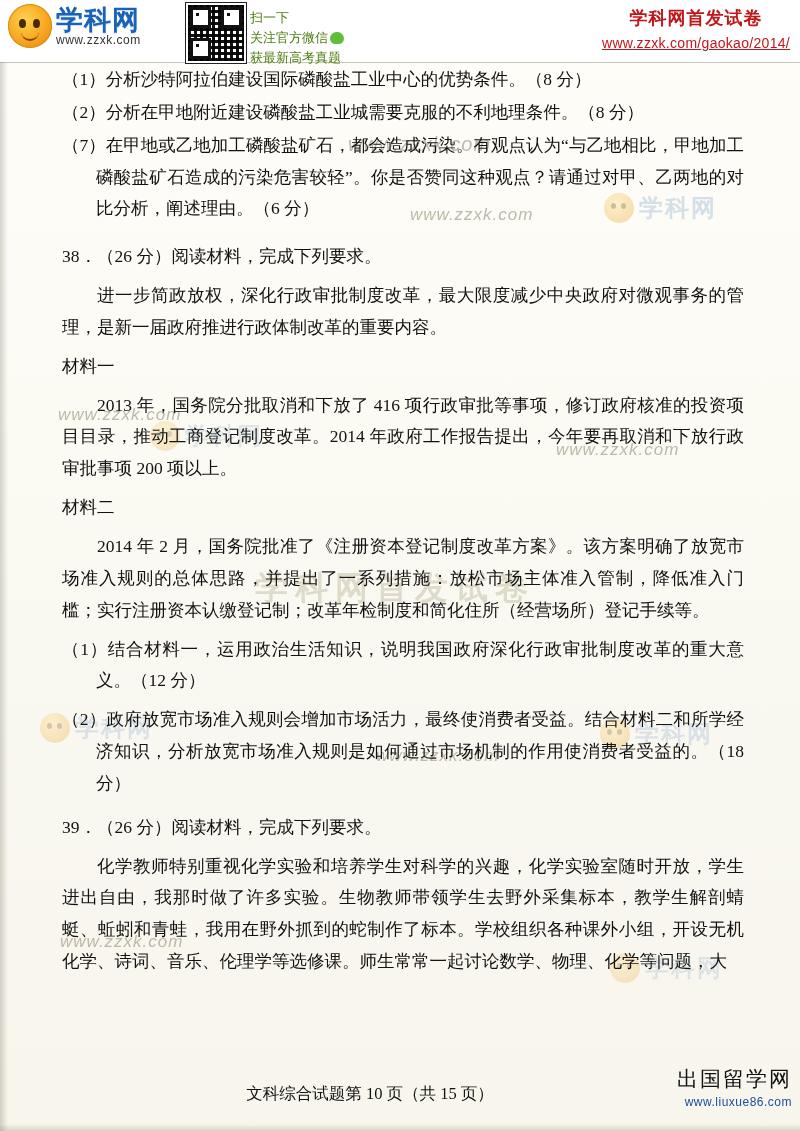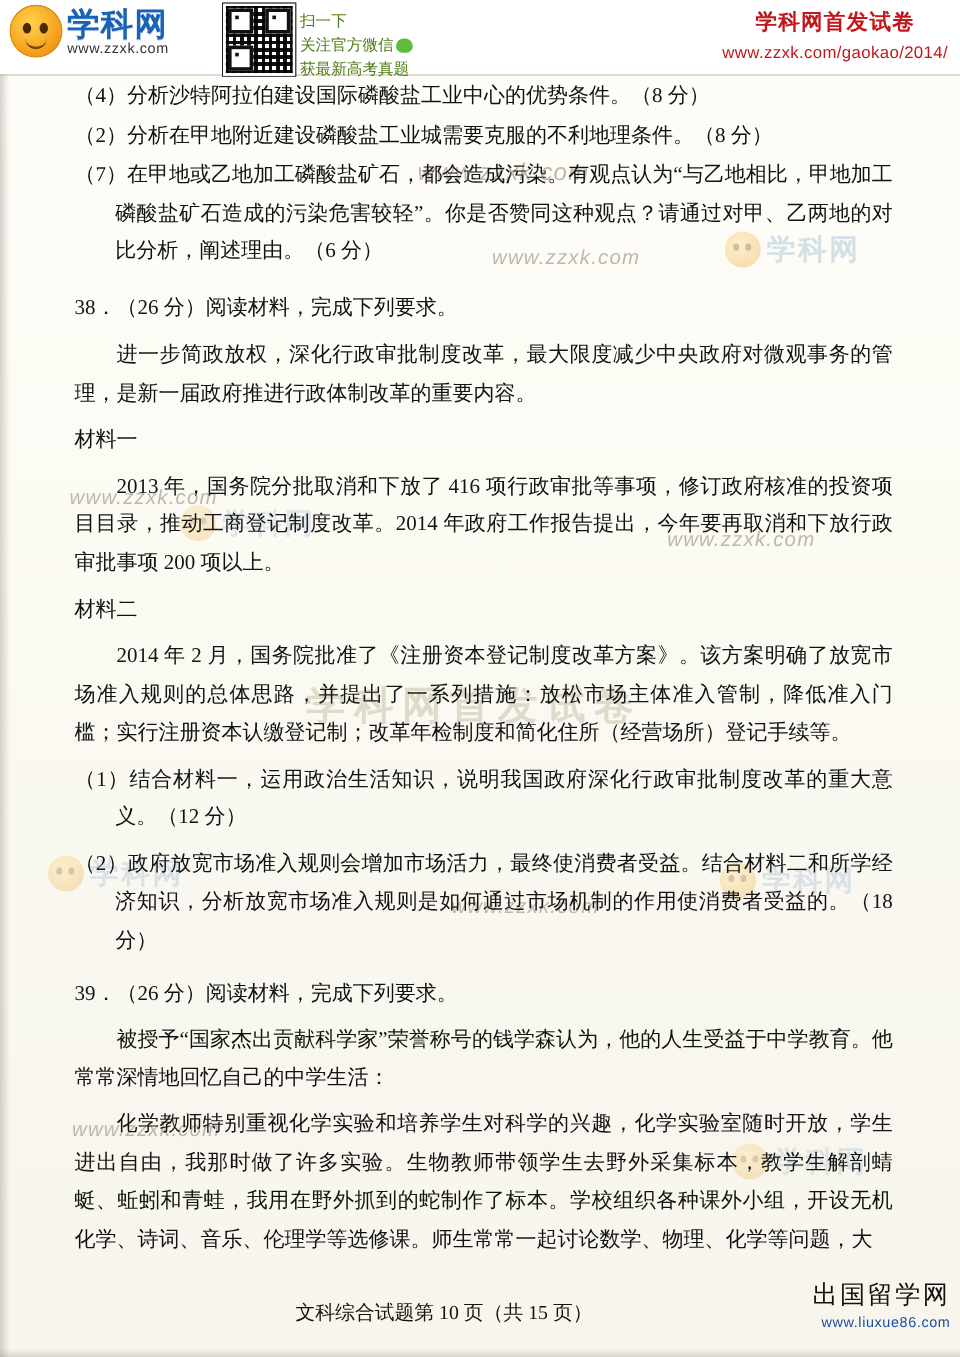--- a/index.html
+++ b/index.html
@@ -135,20 +135,21 @@
     color: #c0171a;
     font-weight: bold;
     letter-spacing: 1px;
   }
   .brand-right .t2 {
     font-family: "Liberation Sans", "DejaVu Sans", sans-serif;
     font-size: 14px;
     color: #c0171a;
     margin-top: 5px;
     letter-spacing: 0.3px;
+    text-decoration: underline;
   }
 
   
   .content {
     position: absolute;
     top: 64px;
     left: 0;
     width: 800px;
     z-index: 4;
     font-size: 17.5px;
@@ -332,38 +333,37 @@
   </div>
   <div class="wm wm-url" style="left:376px; top:746px; font-size:17px;">www.zzxk.com</div>
   <div class="wm wm-url" style="left:60px; top:932px; font-size:17px;">www.zzxk.com</div>
   <div class="wm wm-logo" style="left:610px; top:952px; opacity:0.3;">
     <span class="m"></span>
     <span class="t">学科网</span>
   </div>
 
   <div class="content">
 
-    <p class="hang">（4）分析沙特阿拉伯建设国际磷酸盐工业中心的优势条件。（8 分）</p>
+    <p class="hang">（1）分析沙特阿拉伯建设国际磷酸盐工业中心的优势条件。（8 分）</p>
     <p class="hang">（2）分析在甲地附近建设磷酸盐工业城需要克服的不利地理条件。（8 分）</p>
     <p class="hang">（7）在甲地或乙地加工磷酸盐矿石，都会造成污染。有观点认为“与乙地相比，甲地加工磷酸盐矿石造成的污染危害较轻”。你是否赞同这种观点？请通过对甲、乙两地的对比分析，阐述理由。（6 分）</p>
 
     <p class="blk-lg">38．（26 分）阅读材料，完成下列要求。</p>
     <p class="indent2 blk">进一步简政放权，深化行政审批制度改革，最大限度减少中央政府对微观事务的管理，是新一届政府推进行政体制改革的重要内容。</p>
 
     <p class="blk">材料一</p>
     <p class="indent2 blk">2013 年，国务院分批取消和下放了 416 项行政审批等事项，修订政府核准的投资项目目录，推动工商登记制度改革。2014 年政府工作报告提出，今年要再取消和下放行政审批事项 200 项以上。</p>
 
     <p class="blk">材料二</p>
     <p class="indent2 blk">2014 年 2 月，国务院批准了《注册资本登记制度改革方案》。该方案明确了放宽市场准入规则的总体思路，并提出了一系列措施：放松市场主体准入管制，降低准入门槛；实行注册资本认缴登记制；改革年检制度和简化住所（经营场所）登记手续等。</p>
 
     <p class="hang blk">（1）结合材料一，运用政治生活知识，说明我国政府深化行政审批制度改革的重大意义。（12 分）</p>
     <p class="hang blk">（2）政府放宽市场准入规则会增加市场活力，最终使消费者受益。结合材料二和所学经济知识，分析放宽市场准入规则是如何通过市场机制的作用使消费者受益的。（18 分）</p>
 
     <p class="blk-lg" style="margin-top:12px;">39．（26 分）阅读材料，完成下列要求。</p>
-    <p class="indent2 blk">被授予“国家杰出贡献科学家”荣誉称号的钱学森认为，他的人生受益于中学教育。他常常深情地回忆自己的中学生活：</p>
     <p class="indent2 blk">化学教师特别重视化学实验和培养学生对科学的兴趣，化学实验室随时开放，学生进出自由，我那时做了许多实验。生物教师带领学生去野外采集标本，教学生解剖蜻蜓、蚯蚓和青蛙，我用在野外抓到的蛇制作了标本。学校组织各种课外小组，开设无机化学、诗词、音乐、伦理学等选修课。师生常常一起讨论数学、物理、化学等问题，大</p>
   </div>
 
   <div class="footer">文科综合试题第 10 页（共 15 页）</div>
 
   <div class="footer-right">
     <div class="f1">出国留学网</div>
     <div class="f2">www.liuxue86.com</div>
   </div>
 

